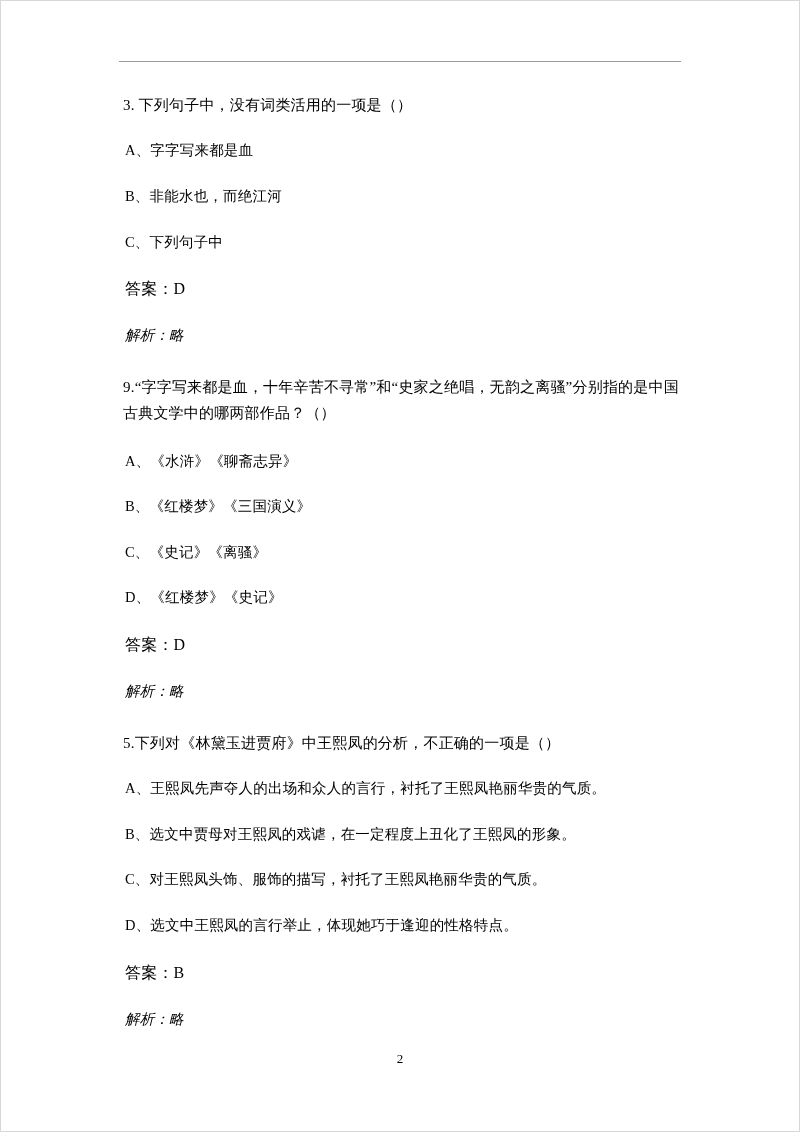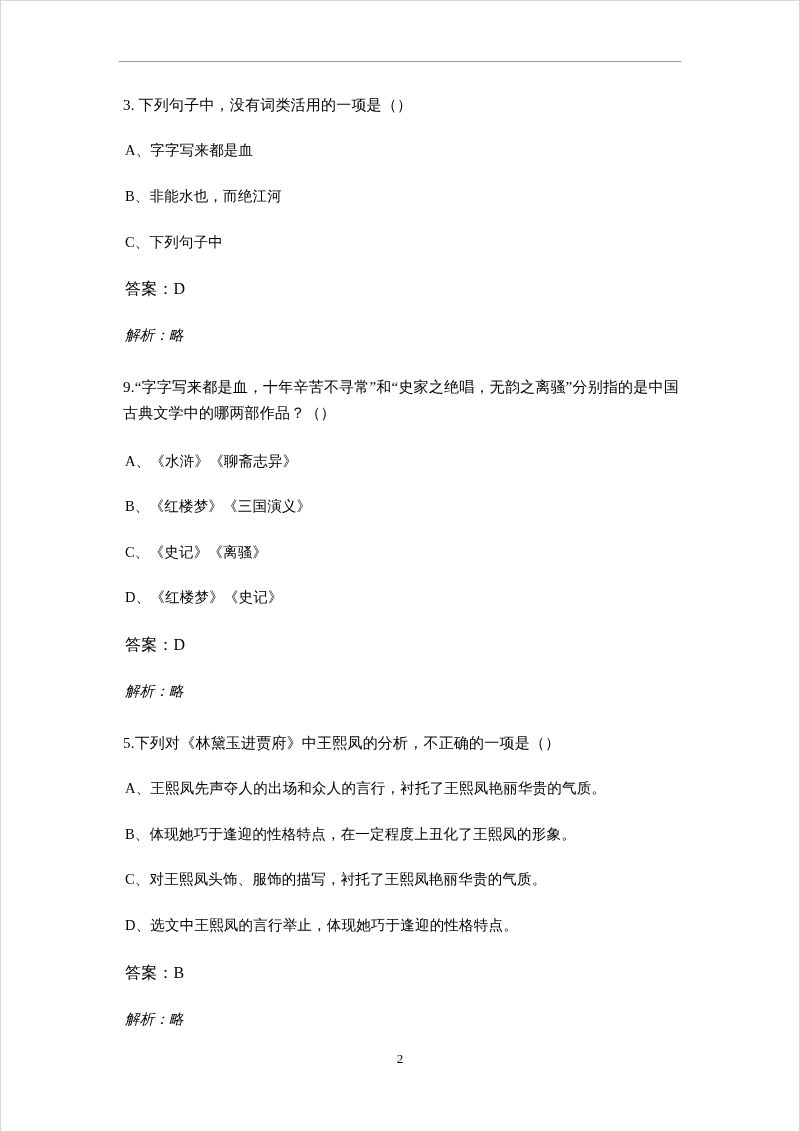--- a/index.html
+++ b/index.html
@@ -97,21 +97,21 @@
       <p class="opt">B、《红楼梦》《三国演义》</p>
       <p class="opt">C、《史记》《离骚》</p>
       <p class="opt">D、《红楼梦》《史记》</p>
       <p class="ans">答案：D</p>
       <p class="exp">解析：略</p>
     </div>
 
     <div class="block">
       <p class="q-stem">5.下列对《林黛玉进贾府》中王熙凤的分析，不正确的一项是（）</p>
       <p class="opt">A、王熙凤先声夺人的出场和众人的言行，衬托了王熙凤艳丽华贵的气质。</p>
-      <p class="opt">B、体现她巧于逢迎的性格特点，在一定程度上丑化了王熙凤的形象。</p>
+      <p class="opt">B、选文中贾母对王熙凤的戏谑，在一定程度上丑化了王熙凤的形象。</p>
       <p class="opt">C、对王熙凤头饰、服饰的描写，衬托了王熙凤艳丽华贵的气质。</p>
       <p class="opt">D、选文中王熙凤的言行举止，体现她巧于逢迎的性格特点。</p>
       <p class="ans">答案：B</p>
       <p class="exp">解析：略</p>
     </div>
   </div>
 
   <div class="page-number">2</div>
 </div>
 

